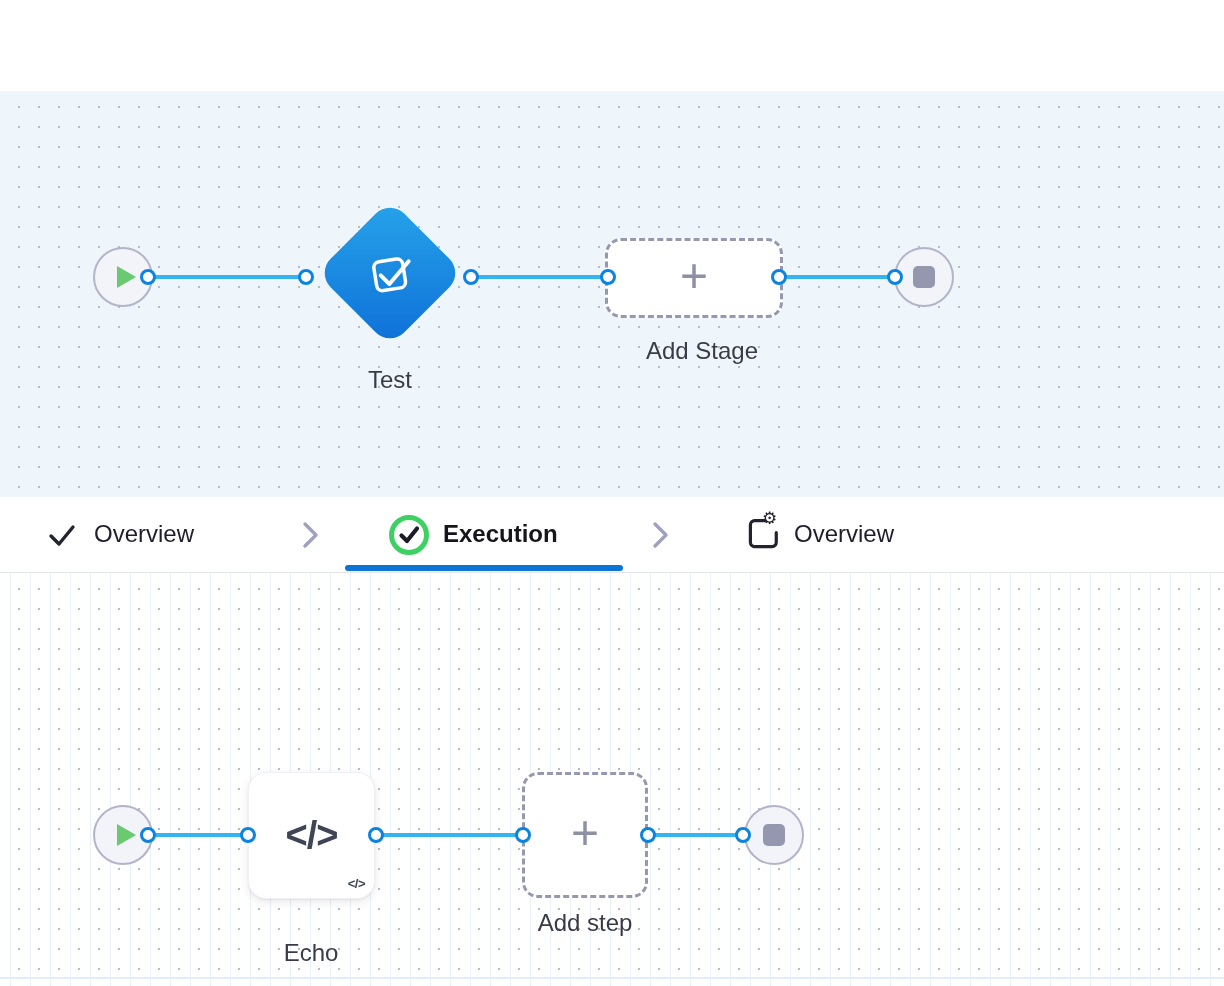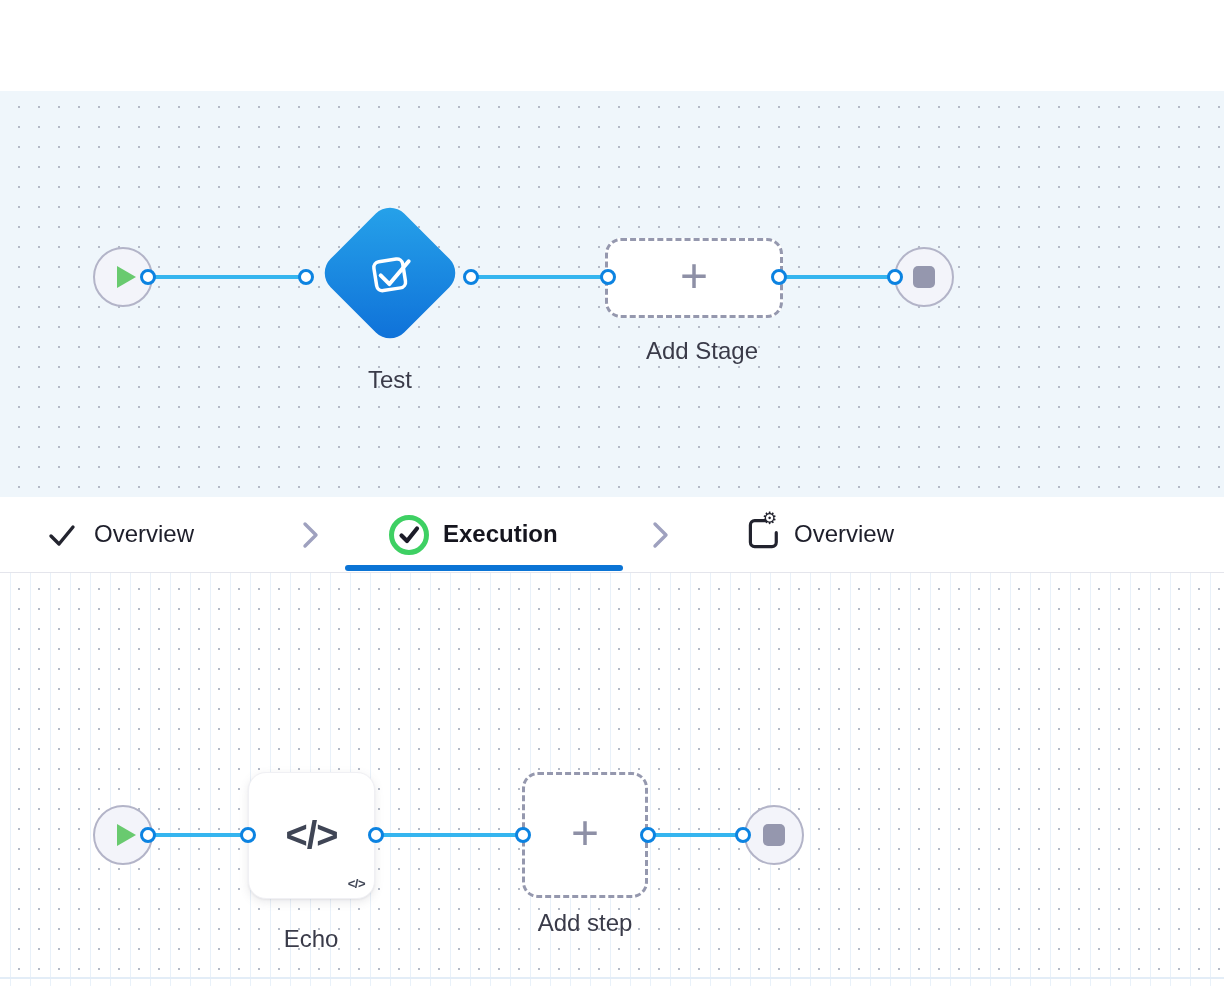--- a/index.html
+++ b/index.html
@@ -149,21 +149,21 @@
     <div class="wire" style="left:648px; top:260px; width:95px;"></div>
 
     <div class="terminal" style="left:93px; top:232px;">
       <div class="play-triangle"></div>
     </div>
 
     <div class="step-card">
       <span class="code-glyph">&lt;/&gt;</span>
       <span class="code-badge">&lt;/&gt;</span>
     </div>
-    <div class="node-label" style="left:251px; top:352px; width:120px;">Echo</div>
+    <div class="node-label" style="left:251px; top:366px; width:120px;">Echo</div>
 
     <div class="add-box" style="left:522px; top:199px; width:126px; height:126px;">
       <span class="plus-glyph">+</span>
     </div>
     <div class="node-label" style="left:505px; top:336px; width:160px;">Add step</div>
 
     <div class="terminal" style="left:744px; top:232px;">
       <div class="stop-square"></div>
     </div>
 

